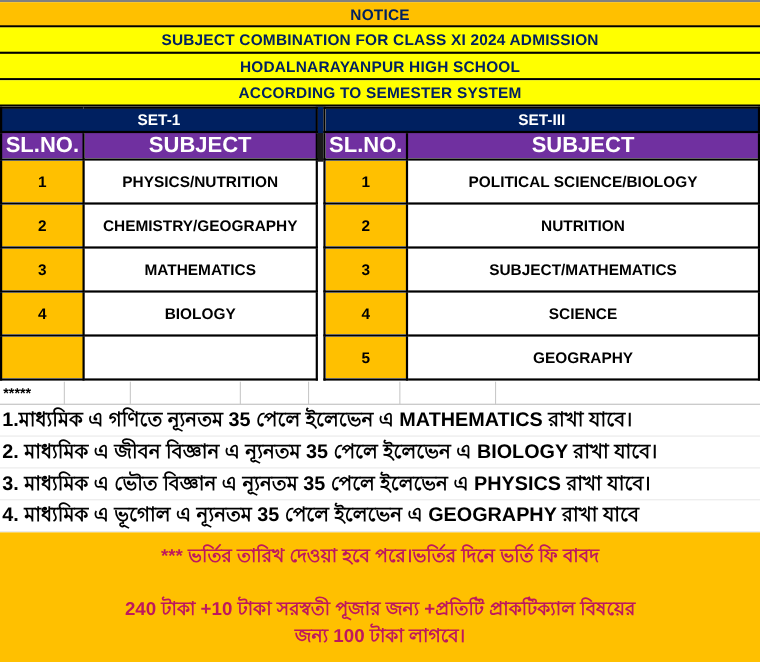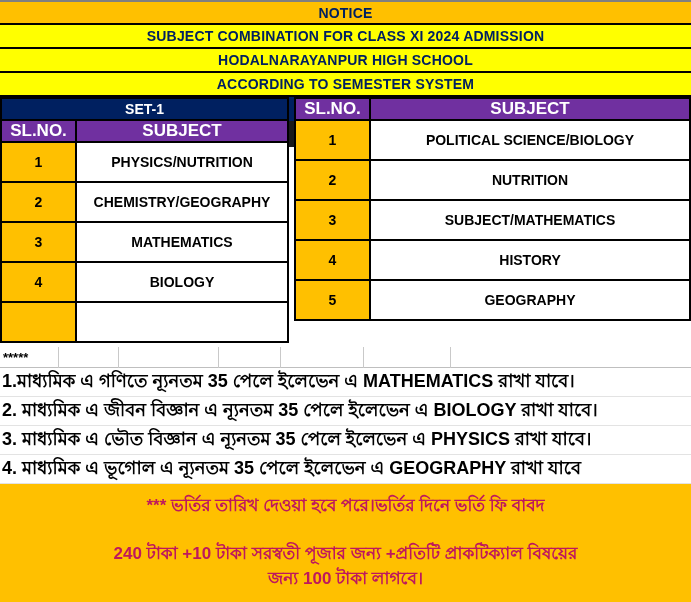--- a/index.html
+++ b/index.html
@@ -29,21 +29,21 @@
     position:absolute; top:97px; border-collapse:collapse; table-layout:fixed;
     font-weight:700; z-index:2; background:#fff;
   }
   table.t1 { left:0;     width:289px; }
   table.t2 { left:294px; width:397px; }
   table.t th, table.t td {
     border:2px solid #000; padding:0; text-align:center; vertical-align:middle;
     overflow:hidden; white-space:nowrap;
   }
   th.set    { background:#002060; color:#fff; font-size:14px; height:20px;margin-left:33px; }
-  th.colhdr { background:#7030A0; color:#fff; font-size:17px; height:20px; }
+  th.colhdr { background:#7030A0; color:#fff; font-size:20px; height:20px; }
   col.c-sl  { width:75px; }
   td.sl  { background:#FFC000; color:#000; font-size:14px; height:38px; }
   td.sub { background:#ffffff; color:#000; font-size:14px; }
 
   .stars-row {
     position:absolute; left:0; top:347px; width:691px; height:21px; box-sizing:border-box;
     background:#fff; border-bottom:1px solid #bfbfbf;
     font-weight:700; font-size:13px; color:#000;
     display:flex; align-items:center; padding-left:3px; z-index:1;
   }
@@ -115,39 +115,42 @@
     </tr>
   </tbody>
     </table>
 
   <table class="t t2">
     <colgroup>
         <col class="c-sl">
         <col>
       </colgroup>
     <tbody>
+        <tr>
+          <th class="set" colspan="2">SET-III</th>
+        </tr>
     <tr>
       <th class="colhdr">SL.NO.</th>
       <th class="colhdr">SUBJECT</th>
     </tr>
     <tr>
       <td class="sl">1</td>
       <td class="sub">POLITICAL SCIENCE/BIOLOGY</td>
     </tr>
     <tr>
       <td class="sl">2</td>
       <td class="sub">NUTRITION</td>
     </tr>
     <tr>
       <td class="sl">3</td>
       <td class="sub">SUBJECT/MATHEMATICS</td>
     </tr>
     <tr>
       <td class="sl">4</td>
-      <td class="sub">HISTORY</td>
+      <td class="sub">SCIENCE</td>
     </tr>
     <tr>
       <td class="sl">5</td>
       <td class="sub">GEOGRAPHY</td>
     </tr>
   </tbody>
     </table>
 
   <div class="stars-row">
     <span>*****</span>

